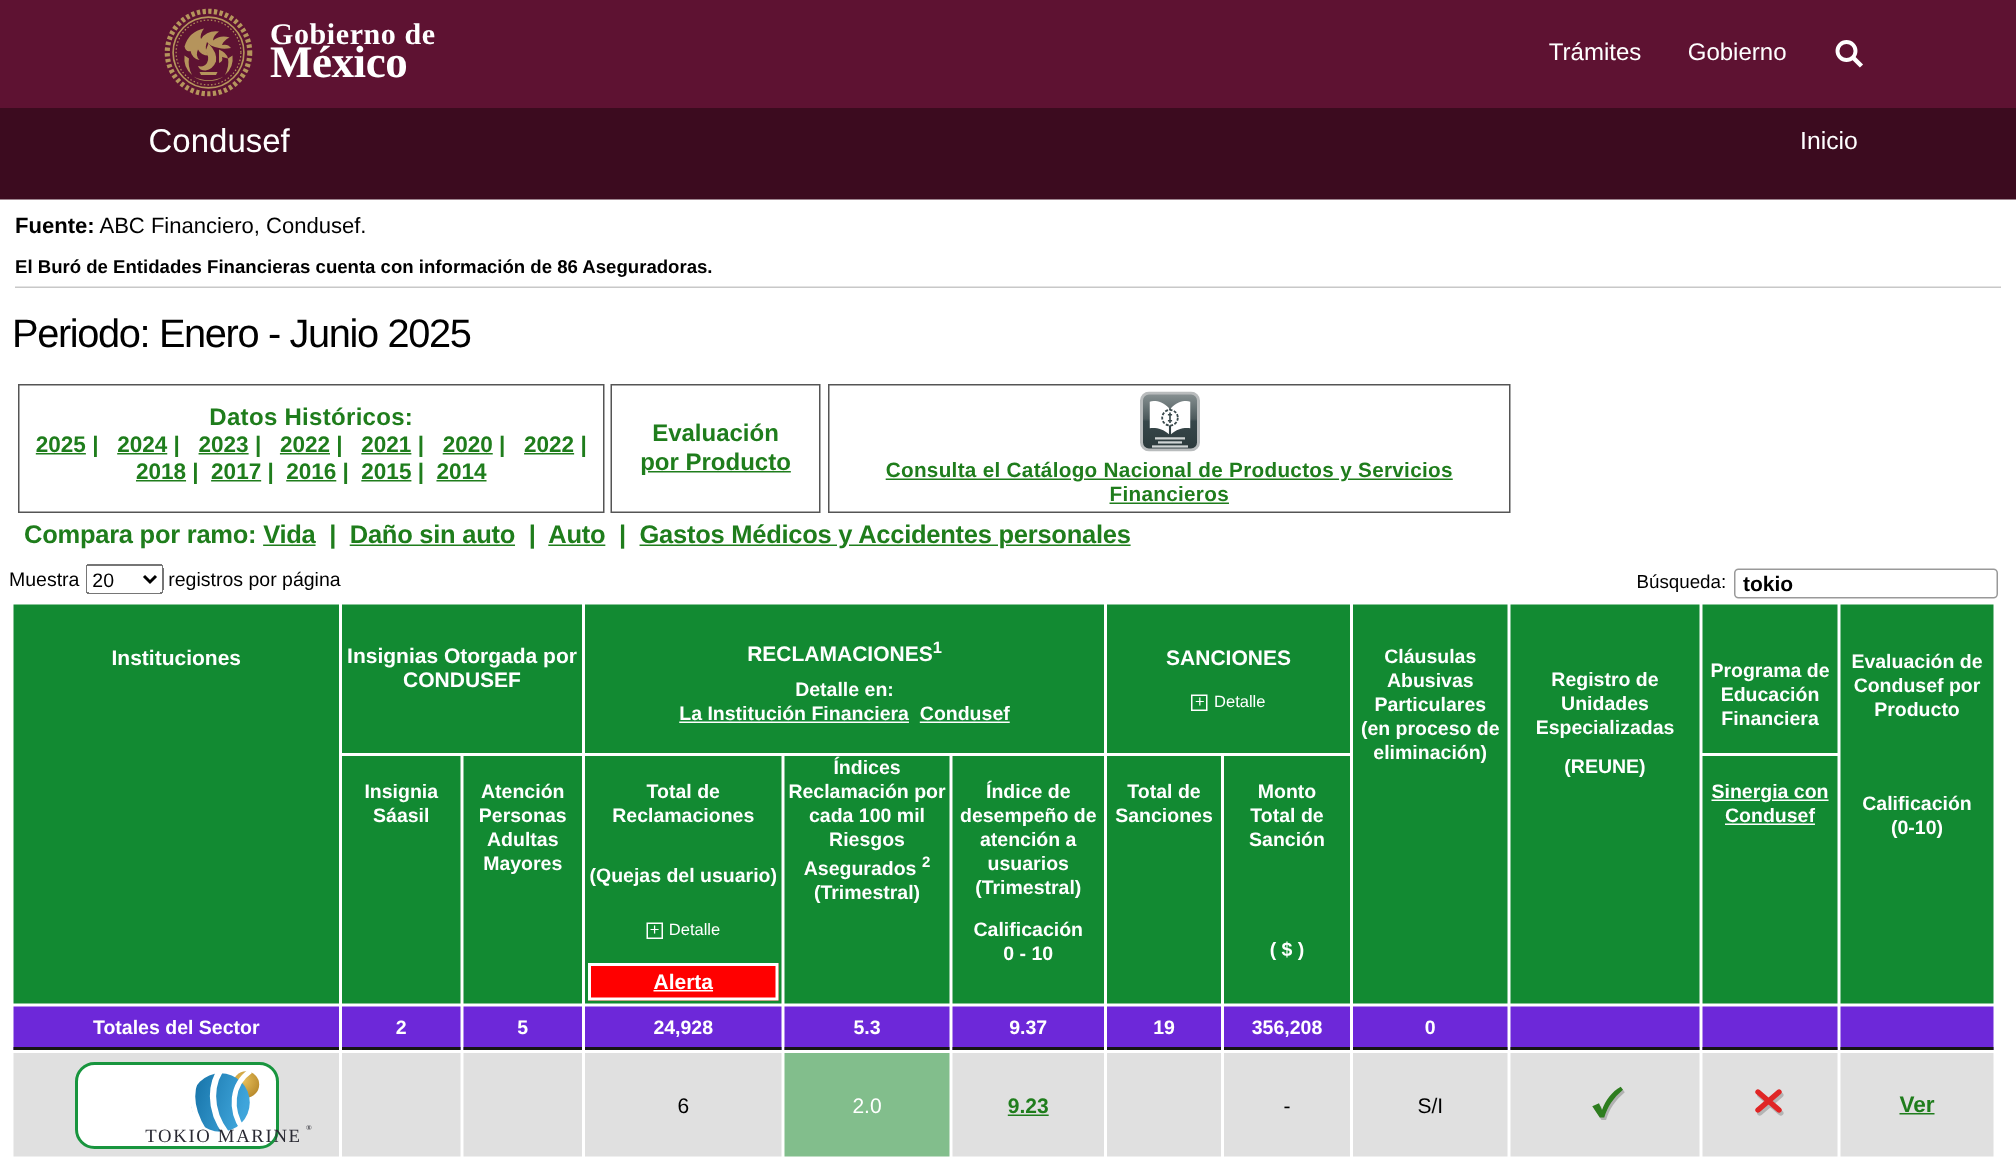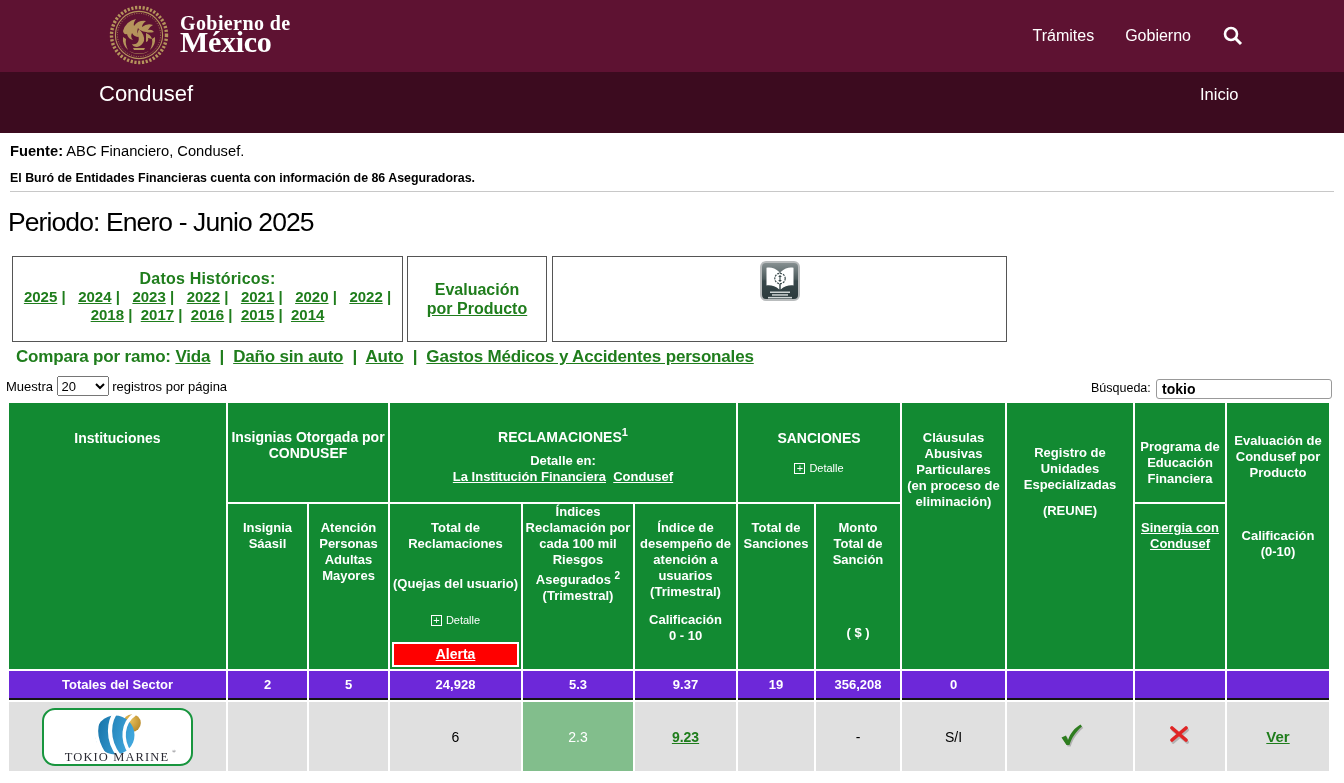--- a/index.html
+++ b/index.html
@@ -58,22 +58,22 @@
 tr.dat td { background:#E0E0E0; color:#000; font-size:14px; text-align:center; vertical-align:middle; }
 .sup { font-size:10px; vertical-align:super; }
 .detal { font-size:11px; font-weight:normal; }
 .pbox { display:inline-block; width:11px; height:11px; border:1px solid #fff; font-size:11px;
   line-height:9px; text-align:center; margin-right:4px; font-weight:normal; }
 .alerta { display:block; margin:14px 1px 2px 1px; background:#FF0000; border:2px solid #fff;
   height:25px; line-height:20px; color:#fff; font-size:14px; font-weight:bold; }
 .cellgreen { background:#82BE8C !important; color:#fff !important; }
 .l923 { color:#1F7D1C; font-weight:bold; font-size:14px; }
 .ver { color:#1F7D1C; font-weight:bold; font-size:15px; }
-.tokbox { width:151px; height:58px; margin:0 auto; background:#fff; border:2px solid #18953E;
-  border-radius:13px; position:relative; }
+.tokbox { width:136px; height:58px; margin:0 auto; background:#fff; border:2px solid #18953E;
+  border-radius:13px; position:relative;padding-left:24px; }
 </style>
 </head>
 <body>
 <div class="topbar">
   <svg class="seal" width="60" height="60" viewBox="0 0 60 60">
     <circle cx="30" cy="30" r="27.5" fill="none" stroke="#B5945C" stroke-width="3.4" stroke-dasharray="2.2 1.6"></circle>
     <circle cx="30" cy="30" r="23.6" fill="none" stroke="#B5945C" stroke-width="1.1"></circle>
     <circle cx="30" cy="30" r="21.6" fill="none" stroke="#B5945C" stroke-width="0.8" stroke-dasharray="1 1.4"></circle>
     <path d="M14 26 Q17 16 27 14 Q24 18 25 21 Q29 15 37 16 Q33 19 33 22 Q38 18 44 20 Q40 22 39 25 Q43 24 45 27 Q40 28 37 27 Q31 26 29 23 Q27 28 30 32 Q25 32 23 28 Q21 32 24 35 Q19 34 18 29 Q15 30 14 26 Z" fill="#B5945C"></path>
     <path d="M30 24 Q36 30 35 36 Q33 41 28 42 Q24 42 23 39 Q27 40 29 37 Q31 33 28 29 Z" fill="#B5945C"></path>
@@ -127,21 +127,21 @@
         </defs>
       <rect x="1" y="1" width="38" height="38" rx="5" fill="url(#gicon)" stroke="#b9bcbd" stroke-width="2"></rect>
       <path d="M19.3 11 C15 6.5 9.5 5.8 6.5 6.8 L6.5 24.5 C10 23.8 15.5 24.8 19.3 28.5 Z" fill="#fff"></path>
       <path d="M20.7 11 C25 6.5 30.5 5.8 33.5 6.8 L33.5 24.5 C30 23.8 24.5 24.8 20.7 28.5 Z" fill="#fff"></path>
       <circle cx="20" cy="17.5" r="5.2" fill="#fff" stroke="#3a4a4c" stroke-width="1.2" stroke-dasharray="2 1"></circle>
       <path d="M20 14 L20 21 M18.6 15.5 L21.4 15.5 M18.6 19.5 L21.4 19.5" stroke="#3a4a4c" stroke-width="1.1"></path>
       <rect x="10" y="30.5" width="20" height="1.5" fill="#cfd4d4"></rect>
       <rect x="12" y="33.2" width="16" height="1.5" fill="#cfd4d4"></rect>
       <rect x="8" y="35.9" width="24" height="1.5" fill="#cfd4d4"></rect>
       </svg>
-    <br>
+    <br><a href="#">Consulta el Catálogo Nacional de Productos y Servicios<br>Financieros</a>
   </div>
 </div>
 <div class="compara">Compara por ramo: <a href="#">Vida</a> &nbsp;|&nbsp; <a href="#">Daño sin auto</a> &nbsp;|&nbsp; <a href="#">Auto</a> &nbsp;|&nbsp; <a href="#">Gastos Médicos y Accidentes personales</a></div>
 <div class="muestra">Muestra <select><option>20</option></select> registros por página</div>
 <div class="busq">Búsqueda: <input type="text" value="tokio" style=""></div>
 
 <table class="bef">
 <colgroup>
   <col style="width:217px">
       <col style="width:79px">
@@ -215,21 +215,21 @@
         <path d="M75 -2 C63 11 63 30 75 46" stroke="#fff" stroke-width="4.2" fill="none"></path>
         <path d="M91 4 C78 13 77 30 86 43" stroke="#fff" stroke-width="3.4" fill="none"></path>
         <text x="73" y="51" text-anchor="middle" font-family="Liberation Serif, serif" font-size="12.5" fill="#2a2a33" letter-spacing="1.1">TOKIO MARINE</text>
         <text x="128" y="43" font-family="Liberation Serif, serif" font-size="5" fill="#2a2a33">®</text>
       </svg>
     </div>
   </td>
   <td></td>
         <td></td>
         <td>6</td>
-  <td class="cellgreen">2.3</td>
+  <td class="cellgreen">2.0</td>
   <td><a href="#" class="l923">9.23</a></td>
   <td></td>
         <td>-</td>
         <td>S/I</td>
   <td><svg width="27" height="24" viewBox="0 0 27 24">
     <path d="M4.5 14.5 L9 12.5 L11 17 C13.5 10 17.5 5 23.5 1.5 L25 3.5 C18.5 9 14.5 15 12.5 22 L9.5 22 Z" fill="#777" opacity="0.45" transform="translate(1.2,1.6)"></path>
     <path d="M4.5 14.5 L9 12.5 L11 17 C13.5 10 17.5 5 23.5 1.5 L25 3.5 C18.5 9 14.5 15 12.5 22 L9.5 22 Z" fill="#2E7D1F"></path>
   </svg></td>
   <td><svg width="20" height="19" viewBox="0 0 20 19">
     <path d="M2 2 L16 14 M16 2 L2 14" fill="none" stroke="#888" stroke-width="3.6" stroke-linecap="round" opacity="0.5" transform="translate(1.2,2)"></path>

